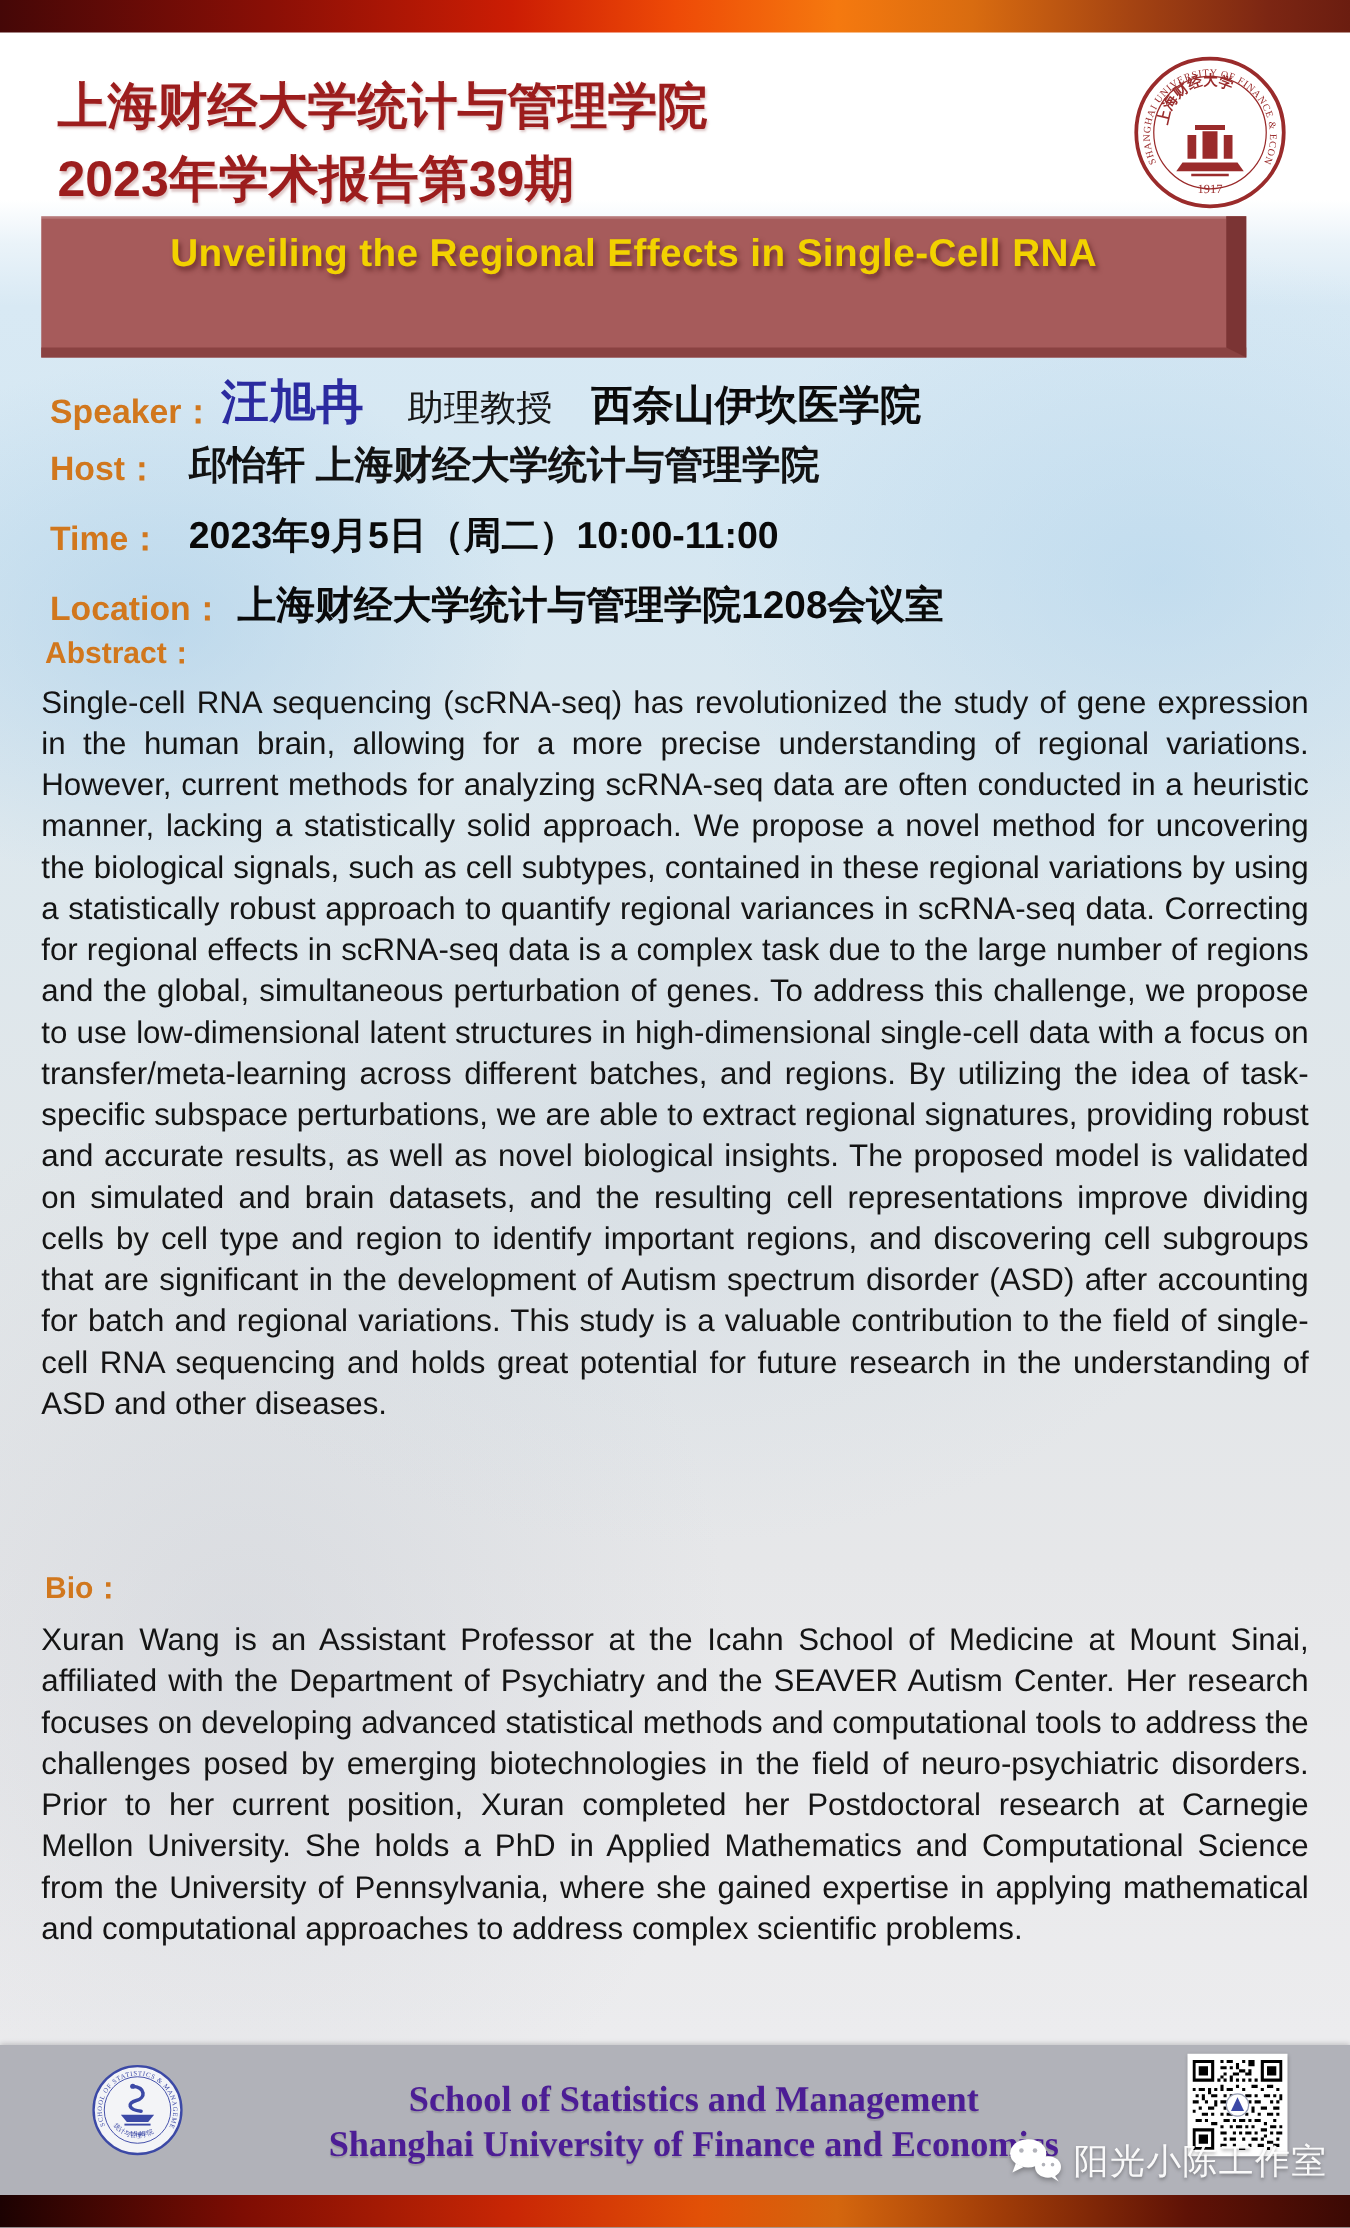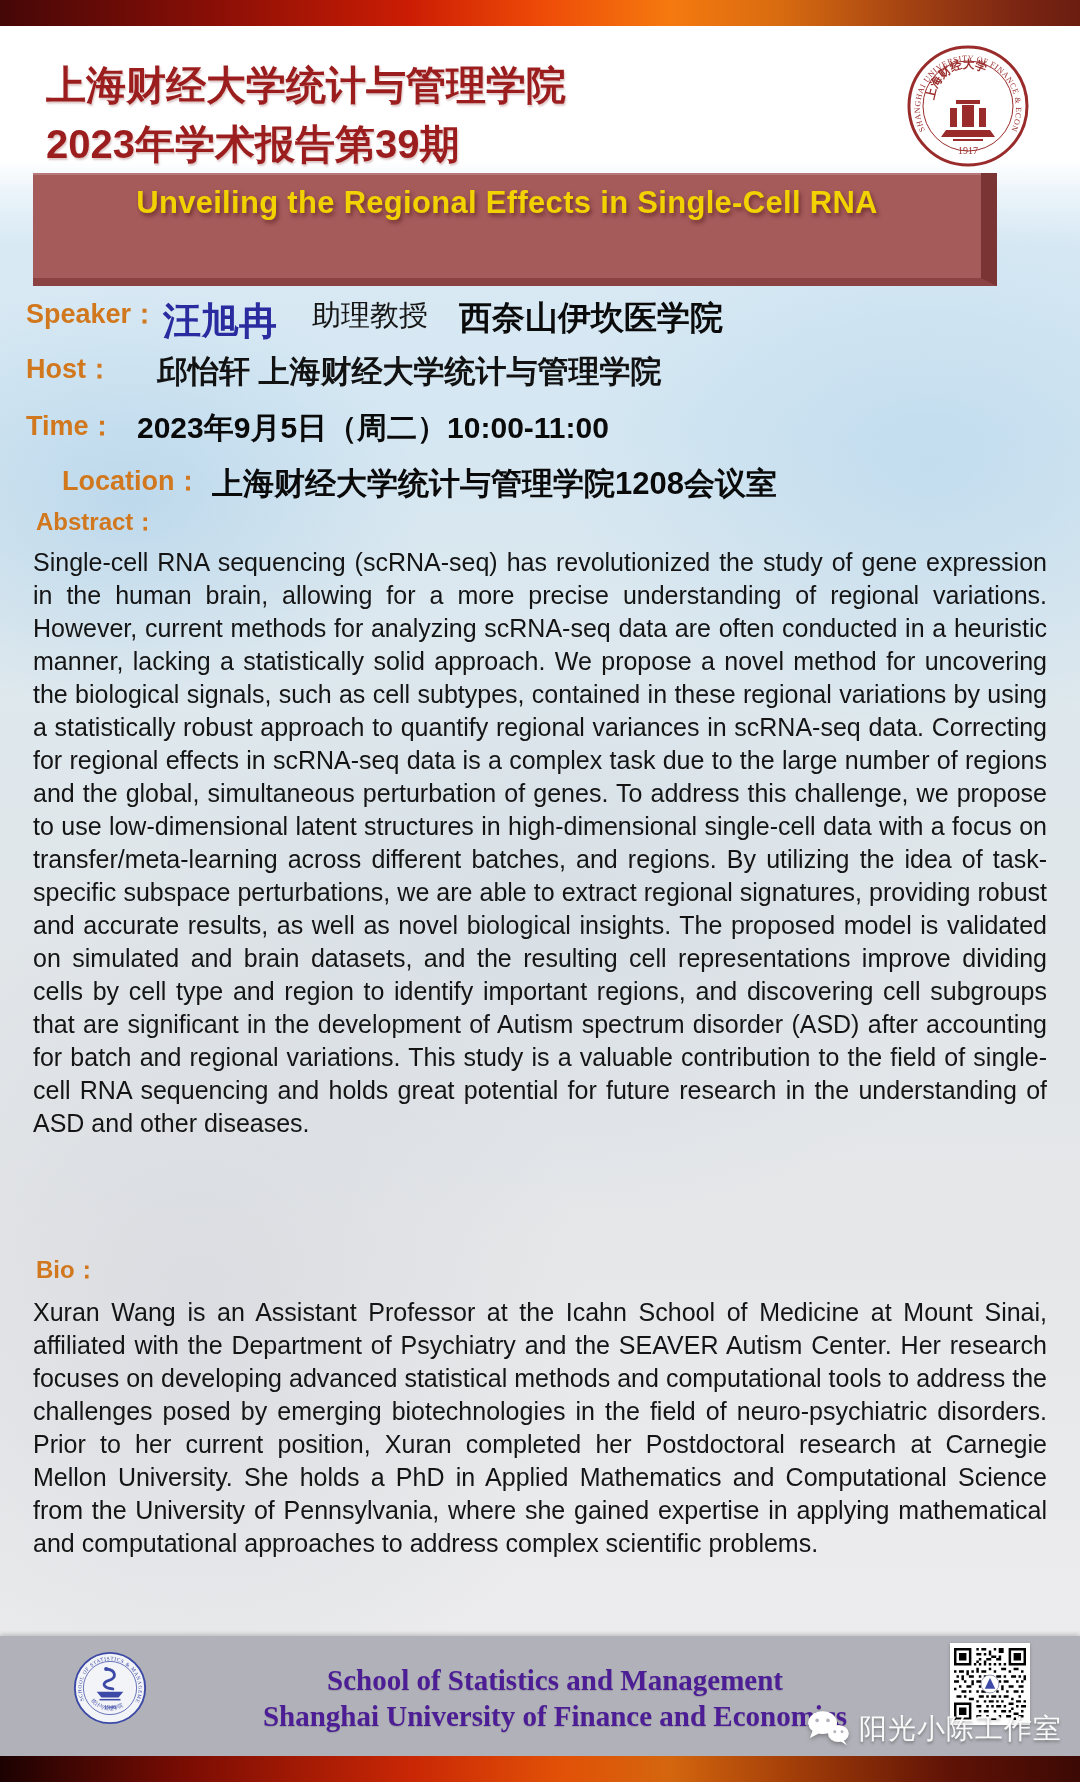--- a/index.html
+++ b/index.html
@@ -18,30 +18,30 @@
   .bottom-bar{position:absolute;left:0;bottom:0;width:1080px;height:26px;
     background:linear-gradient(90deg,#1c0202 0%,#7e0d03 18%,#c92705 38%,#e25107 52%,#d4660e 62%,#a03c08 74%,#5f1206 88%,#3c0904 100%);}
   .org-title{position:absolute;left:46px;top:56px;font-size:40px;font-weight:800;color:#9c1d1d;
     line-height:59px;text-shadow:1px 2px 2px rgba(120,30,30,.25);}
   .top-seal{position:absolute;left:906px;top:44px;width:124px;height:124px;}
   .banner{position:absolute;left:33px;top:173px;width:948px;height:99px;background:#a65b5b;
     border-right:16px solid #7b3434;border-bottom:8px solid #8a4242;text-align:center;padding-top:6px;
     box-shadow:inset 0 2px 0 rgba(255,255,255,.18);}
   .banner-line{font-size:31px;font-weight:bold;color:#f2d200;line-height:47px;
     text-shadow:2px 3px 4px rgba(70,15,15,.55);letter-spacing:.3px;}
-  .info-row{position:absolute;left:26px;display:flex;align-items:flex-start;white-space:nowrap;}
+  .info-row{position:absolute;left:40px;display:flex;align-items:flex-end;white-space:nowrap;}
   .info-label{font-size:27px;font-weight:bold;color:#d1771d;flex:0 0 auto;}
   .row-speaker{top:296px;}
-  .row-host{top:351px;gap:20px;}
+  .row-host{top:351px;}
   .row-time{top:408px;}
   .row-location{top:463px;}
   .lbl-speaker{width:137px;}
   .lbl-host{width:111px;}
   .lbl-time{width:111px;}
-  .lbl-location{width:150px;margin-left:36px;}
+  .lbl-location{width:150px;}
   .speaker-name{font-family:"Liberation Serif",serif;font-size:38px;font-weight:600;color:#2b2ba0;margin-right:35px;}
   .speaker-title{font-size:29px;color:#161616;margin-right:31px;}
   .speaker-affil{font-size:33px;font-weight:bold;color:#0b0b0b;}
   .host-value{font-size:31px;font-weight:600;color:#121212;}
   .time-value{font-size:30px;font-weight:bold;color:#0a0a0a;}
   .location-value{font-size:31px;font-weight:bold;color:#0a0a0a;}
   .section-label{position:absolute;left:36px;font-size:24px;font-weight:bold;color:#d1771d;}
   .abstract-label{top:506px;}
   .bio-label{top:1254px;text-align:right;}
   .body-text{position:absolute;left:33px;width:1014px;font-size:25px;line-height:33px;color:#141414;

